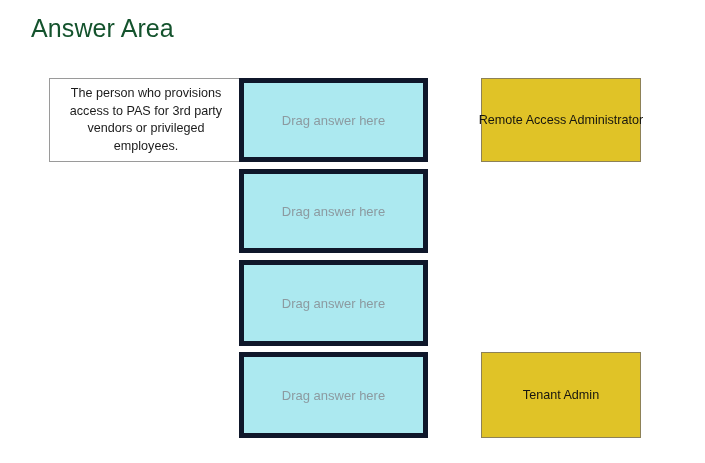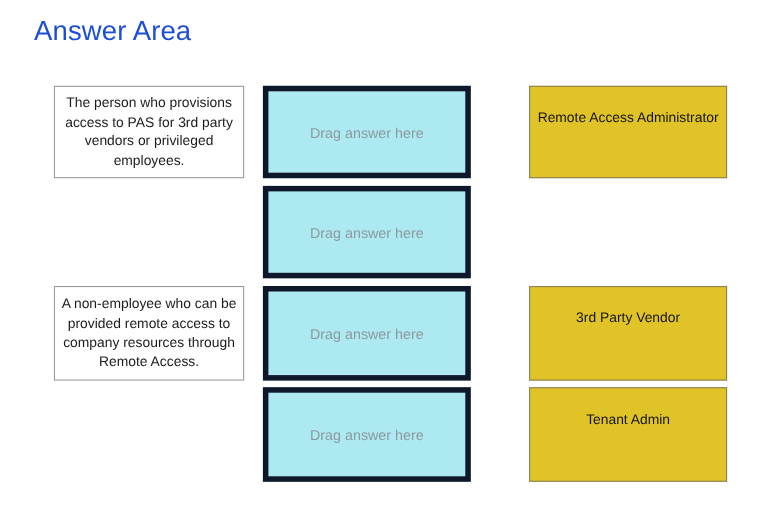--- a/index.html
+++ b/index.html
@@ -22,21 +22,21 @@
     height: 463px;
     background: #ffffff;
   }
 
   .page-title {
     position: absolute;
     left: 31px;
     top: 13px;
     font-size: 25px;
     font-weight: 400;
-    color: #1d4ed8;
+    color: #14532d;
     letter-spacing: 0.1px;
     line-height: 30px;
     white-space: nowrap;
   }
 
   .matching-grid {
     position: absolute;
     left: 49px;
     top: 78px;
     width: 622px;
@@ -52,21 +52,21 @@
   .match-row.r0 { top: 0px;   height: 84px; }
   .match-row.r1 { top: 91px;  height: 84px; }
   .match-row.r2 { top: 182px; height: 86px; }
   .match-row.r3 { top: 274px; height: 86px; }
 
   
   .prompt-cell {
     position: absolute;
     left: 0;
     top: 0;
-    width: 173px;
+    width: 194px;
     height: 100%;
     box-sizing: border-box;
     background: #ffffff;
     border: 1px solid #9a9a9a;
     display: flex;
     align-items: center;
     justify-content: center;
     padding: 15px 6px;
   }
   .prompt-text {
@@ -96,26 +96,27 @@
     text-align: center;
     line-height: 17px;
     white-space: nowrap;
   }
 
   
   .answer-cell {
     position: absolute;
     left: 432px;
     top: 0;
-    width: 180px;
+    width: 160px;
     height: 100%;
     box-sizing: border-box;
     background: #e0c327;
     border: 1px solid #8d8157;
     display: flex;
+    align-items: center;
     justify-content: center;
     padding: 20px 4px;
   }
   .answer-text {
     font-size: 12.6px;
     color: #16150f;
     text-align: center;
     line-height: 16px;
     white-space: nowrap;
   }
@@ -141,28 +142,22 @@
       </div>
     </div>
 
     <div class="match-row r1">
       <div class="drop-cell">
         <span class="drop-text">Drag answer here</span>
       </div>
     </div>
 
     <div class="match-row r2">
-      <div class="prompt-cell">
-        <span class="prompt-text">A non-employee who can be provided remote access to company resources through Remote Access.</span>
-      </div>
       <div class="drop-cell">
         <span class="drop-text">Drag answer here</span>
-      </div>
-      <div class="answer-cell">
-        <span class="answer-text">3rd Party Vendor</span>
       </div>
     </div>
 
     <div class="match-row r3">
       <div class="drop-cell">
         <span class="drop-text">Drag answer here</span>
       </div>
       <div class="answer-cell">
         <span class="answer-text">Tenant Admin</span>
       </div>

